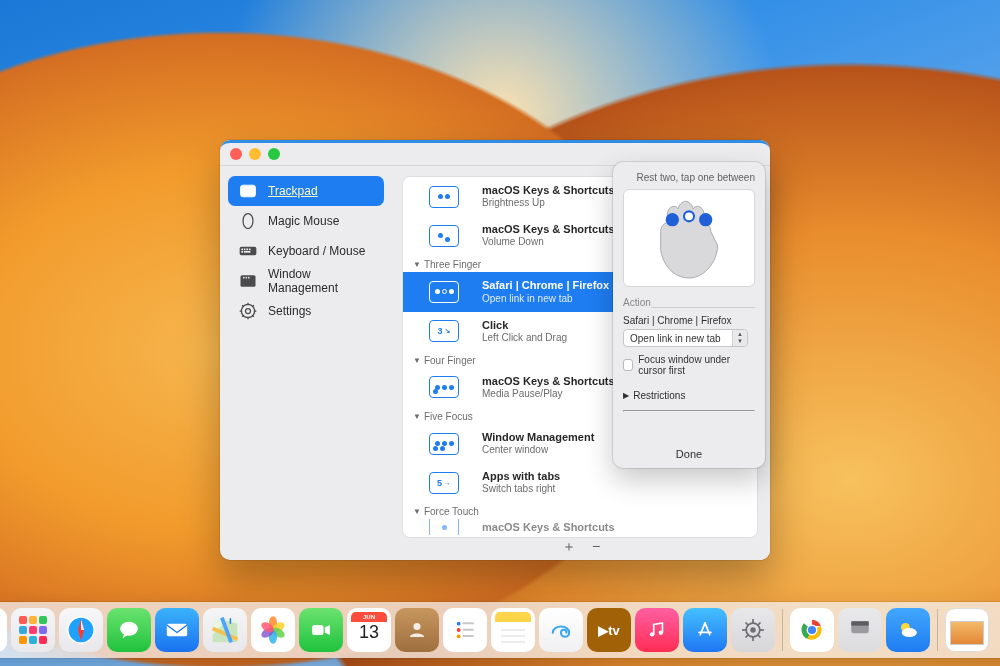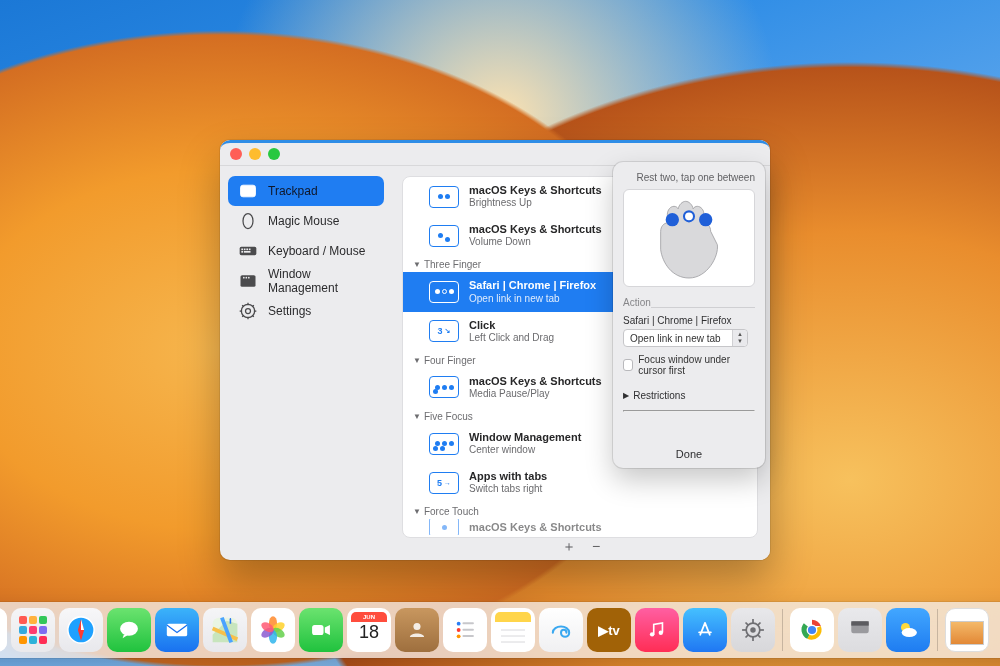--- a/index.html
+++ b/index.html
@@ -30,33 +30,33 @@
   }
   .tl { width:12px; height:12px; border-radius:50%; }
   .tl.red{background:#ff5f57;} .tl.yellow{background:#febc2e;} .tl.green{background:#28c840;}
 
   .body { display:flex; height: calc(100% - 26px); }
   .sidebar { width: 172px; padding: 10px 8px; }
   .side-item{
     display:flex; align-items:center; gap:10px; height:30px; padding:0 10px;
     font-size:12px; color:#2b2b2d; border-radius:7px; cursor:default;
   }
-  .side-item.selected{ background:#1f7df2; color:#0f172a; }
+  .side-item.selected{ background:#1f7df2; color:#fef9c3;text-decoration:underline; }
   .side-item .icn{ width:20px; height:20px; display:flex; align-items:center; justify-content:center; }
   .side-item .icn svg{ width:20px; height:20px; }
   .side-item.selected .icn svg path, .side-item.selected .icn svg rect, .side-item.selected .icn svg circle{ fill:#fff; stroke:#fff; }
   .side-item .lbl{ flex:1; }
   .side-item.selected .lbl{ font-weight:500; }
 
   .main{ flex:1; background:#ececee; position:relative; }
   .list{ position:absolute; left:10px; top:10px; right:12px; height: 362px; overflow:hidden; border-radius:8px; background:#fff; border:1px solid #dedee1; }
   .scroll{ position:absolute; inset:0; overflow:auto; }
   .scroll::-webkit-scrollbar{ width:14px; }
   .scroll::-webkit-scrollbar-thumb{ background:#c3c3c6; border-radius:7px; border:3px solid #fff; }
-  .row{ display:flex; align-items:center; gap:10px; padding:7px 12px 7px 26px; cursor:default; }
+  .row{ display:flex; align-items:center; gap:23px; padding:7px 12px 7px 26px; cursor:default; }
   .row.sel{ background:#1f7df2; color:#fff; position:relative; }
   .row.sel .close{ position:absolute; right:14px; top:50%; transform:translateY(-50%); width:16px;height:16px; border-radius:50%; background:rgba(255,255,255,.28); display:flex; align-items:center; justify-content:center; font-size:10px; color:#fff; }
   .row .iconbox{ width:30px; height:22px; border:1.5px solid #1f7df2; border-radius:4px; display:flex; align-items:center; justify-content:center; gap:2px; flex-shrink:0; position:relative; }
   .row.sel .iconbox{ border-color:#fff; }
   .row .text{ display:flex; flex-direction:column; line-height:1.2; }
   .row .t1{ font-size:11px; font-weight:600; color:#272728; }
   .row .t2{ font-size:10px; color:#6b6b6e; }
   .row.sel .t1{ color:#fff; }
   .row.sel .t2{ color:#e0ecfc; }
   .group{ padding:4px 10px 2px 10px; font-size:10px; color:#6d6d70; display:flex; align-items:center; gap:3px; cursor:default; }
@@ -435,21 +435,21 @@
     </svg>
   </div>
   <div class="dicon d-ft">
     <svg viewBox="0 0 44 44" width="28" height="28">
         <rect x="8" y="14" width="18" height="16" rx="4" fill="#fff"></rect>
         <path d="M28 18 L36 14 L36 30 L28 26 Z" fill="#fff"></path>
       </svg>
   </div>
   <div class="dicon d-cal">
     <div class="top">JUN</div>
-    <div class="day">18</div>
+    <div class="day">13</div>
   </div>
   <div class="dicon d-contacts">
     <svg viewBox="0 0 44 44" width="26" height="26">
         <circle cx="22" cy="16" r="6" fill="#fff" opacity=".85"></circle>
         <path d="M10 34 C10 26 34 26 34 34" fill="#fff" opacity=".85"></path>
       </svg>
   </div>
   <div class="dicon d-rem">
     <svg viewBox="0 0 44 44" width="28" height="28">
         <circle cx="12" cy="12" r="3" fill="#2a7df4"></circle>

